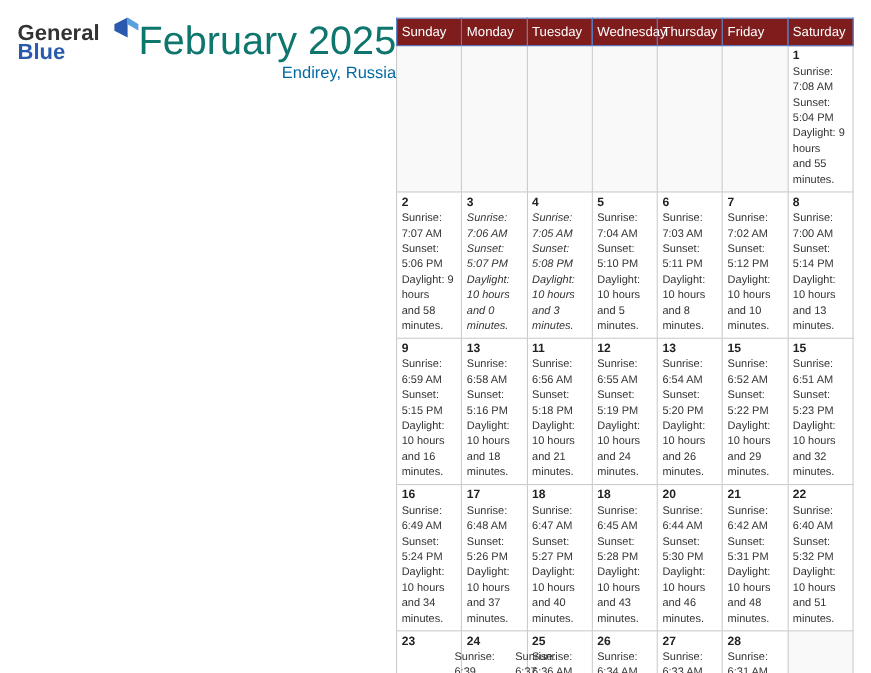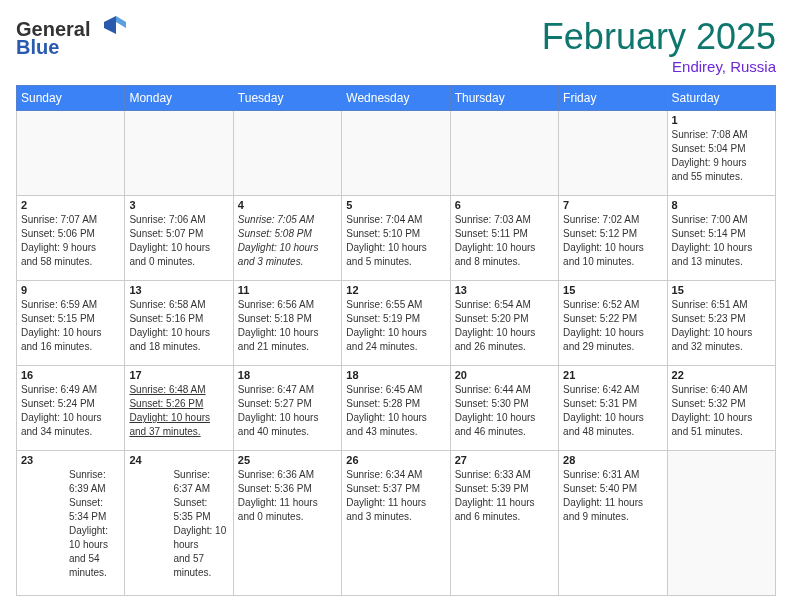--- a/index.html
+++ b/index.html
@@ -8,21 +8,21 @@
       background: #fff;
       width: 792px;
       height: 612px;
       overflow: hidden;
     }
     .page {
       width: 792px;
       height: 612px;
       padding: 16px;
       display: flex;
-      flex-direction: column;
+      flex-direction: row;
     }
     .header {
       display: flex;
       justify-content: space-between;
       align-items: flex-start;
       margin-bottom: 10px;
     }
     .logo-area {
       display: flex;
       align-items: center;
@@ -34,31 +34,31 @@
     .title-area {
       text-align: right;
     }
     .month-title {
       font-size: 36px;
       color: #0f766e;
       font-weight: 300;
     }
     .location {
       font-size: 15px;
-      color: #6d28d9;
+      color: #0369a1;
     }
     .calendar {
       flex: 1;
       border: 1px solid #ccc;
       border-collapse: collapse;
       width: 100%;
       table-layout: fixed;
     }
     .calendar th {
-      background: #3b82f6;
+      background: #7f1d1d;
       color: #fff;
       padding: 5px 4px;
       font-size: 12px;
       font-weight: normal;
       text-align: left;
       border: 1px solid #5580cc;
     }
     .calendar td {
       border: 1px solid #ccc;
       vertical-align: top;
@@ -135,21 +135,21 @@
         <tr>
           <td>
             <div class="day-num">2</div>
             <div class="cell-text" style="white-space: pre-line;">Sunrise: 7:07 AM
 Sunset: 5:06 PM
 Daylight: 9 hours
 and 58 minutes.</div>
           </td>
           <td>
             <div class="day-num">3</div>
-            <div class="cell-text" style="white-space: pre-line;">Sunrise: 7:06 AM
+            <div class="cell-text" style="white-space: pre-line; font-style: italic;">Sunrise: 7:06 AM
 Sunset: 5:07 PM
 Daylight: 10 hours
 and 0 minutes.</div>
           </td>
           <td>
             <div class="day-num">4</div>
             <div class="cell-text" style="white-space: pre-line; font-style: italic;">Sunrise: 7:05 AM
 Sunset: 5:08 PM
 Daylight: 10 hours
 and 3 minutes.</div>
@@ -237,21 +237,21 @@
         <tr>
           <td>
             <div class="day-num">16</div>
             <div class="cell-text" style="white-space: pre-line;">Sunrise: 6:49 AM
 Sunset: 5:24 PM
 Daylight: 10 hours
 and 34 minutes.</div>
           </td>
           <td>
             <div class="day-num">17</div>
-            <div class="cell-text" style="white-space: pre-line; text-decoration: underline;">Sunrise: 6:48 AM
+            <div class="cell-text" style="white-space: pre-line;">Sunrise: 6:48 AM
 Sunset: 5:26 PM
 Daylight: 10 hours
 and 37 minutes.</div>
           </td>
           <td>
             <div class="day-num">18</div>
             <div class="cell-text" style="white-space: pre-line;">Sunrise: 6:47 AM
 Sunset: 5:27 PM
 Daylight: 10 hours
 and 40 minutes.</div>

